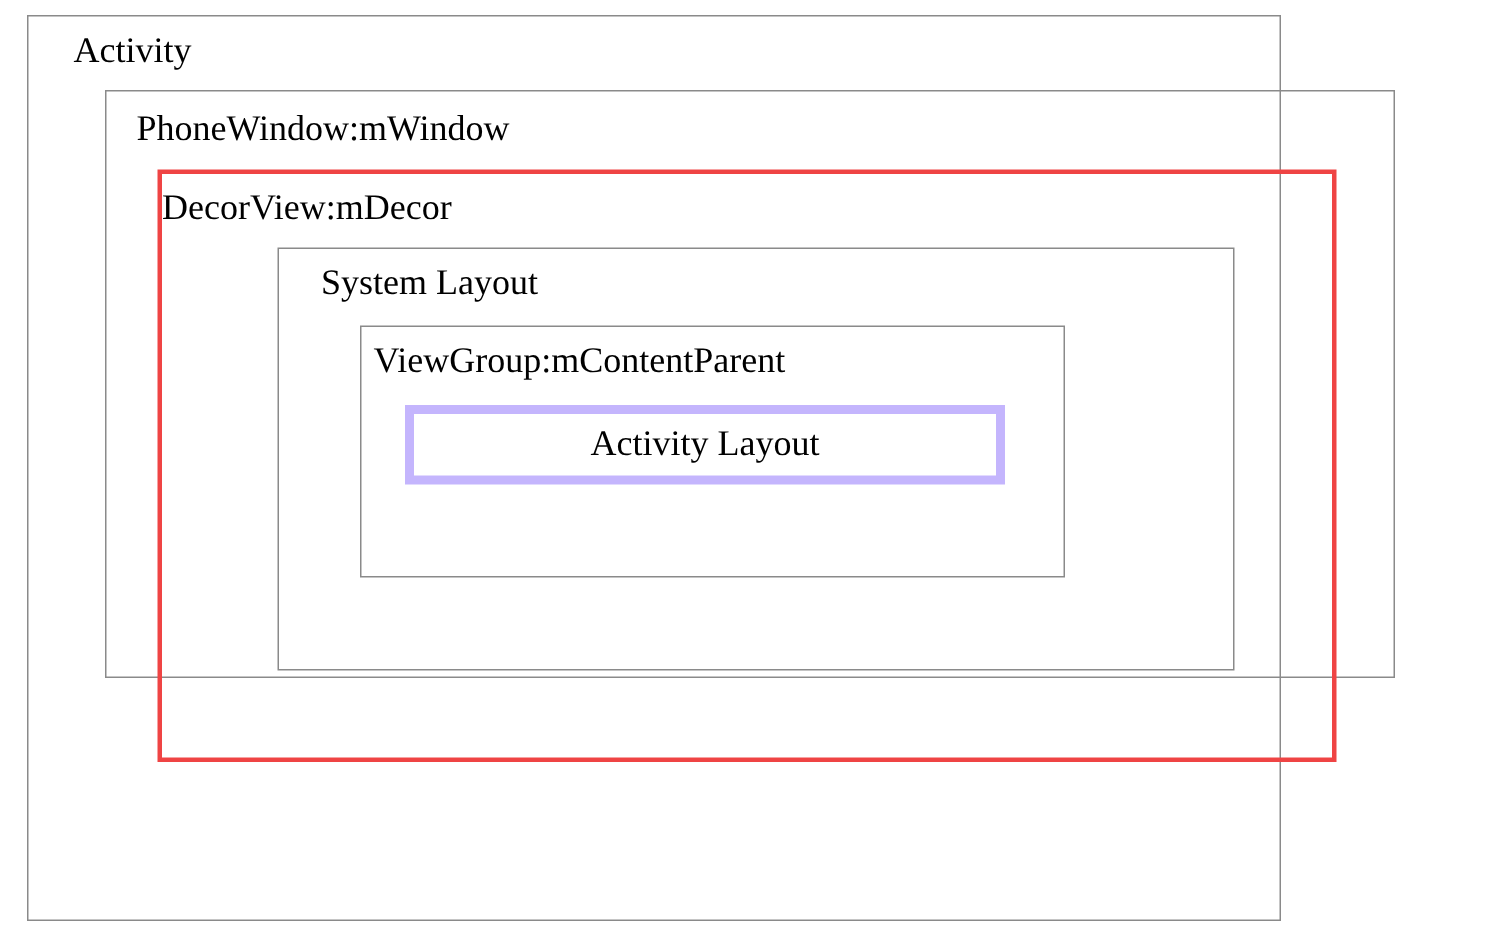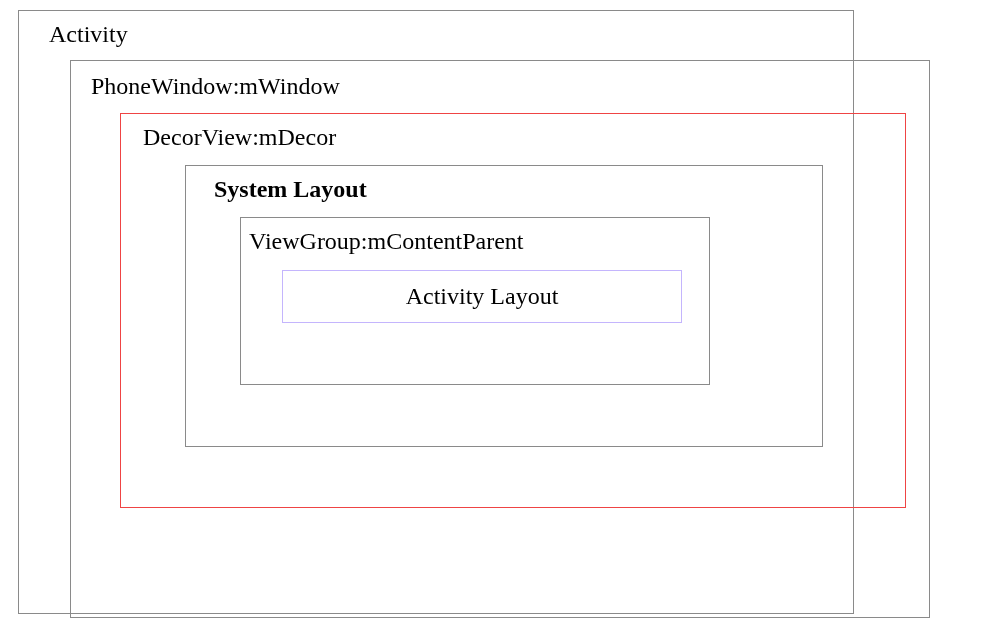--- a/index.html
+++ b/index.html
@@ -24,67 +24,64 @@
       height: 604px;
       border: 1px solid #8a8a8a;
       padding-top: 10px;
       padding-left: 30px;
     }
     .box-phonewindow {
       position: absolute;
       left: 70px;
       top: 60px;
       width: 860px;
-      height: 558px;
+      height: 392px;
       border: 1px solid #8a8a8a;
       padding-top: 12px;
       padding-left: 20px;
     }
     .box-decorview {
       position: absolute;
-      left: 120px;
+      left: 105px;
       top: 113px;
       width: 786px;
       height: 395px;
-      border: 1px solid #ef4444;
+      border: 3px solid #ef4444;
       padding-top: 10px;
-      padding-left: 22px;
     }
     .box-systemlayout {
       position: absolute;
       left: 185px;
       top: 165px;
       width: 638px;
       height: 282px;
       border: 1px solid #8a8a8a;
       padding-top: 10px;
       padding-left: 28px;
-      font-weight: bold;
     }
     .box-viewgroup {
       position: absolute;
       left: 240px;
       top: 217px;
       width: 470px;
       height: 168px;
       border: 1px solid #8a8a8a;
       padding-top: 10px;
       padding-left: 8px;
     }
     .box-activitylayout {
       position: absolute;
       left: 270px;
       top: 270px;
       width: 400px;
       height: 53px;
-      border: 1px solid #c4b5fd;
+      border: 6px solid #c4b5fd;
       display: flex;
       align-items: center;
       justify-content: center;
-      margin-left: 12px;
     }
     .label {
       white-space: nowrap;
     }
   </style>
 </head>
 <body>
 
 <div class="box-activity">
   <span class="label">Activity</span>

